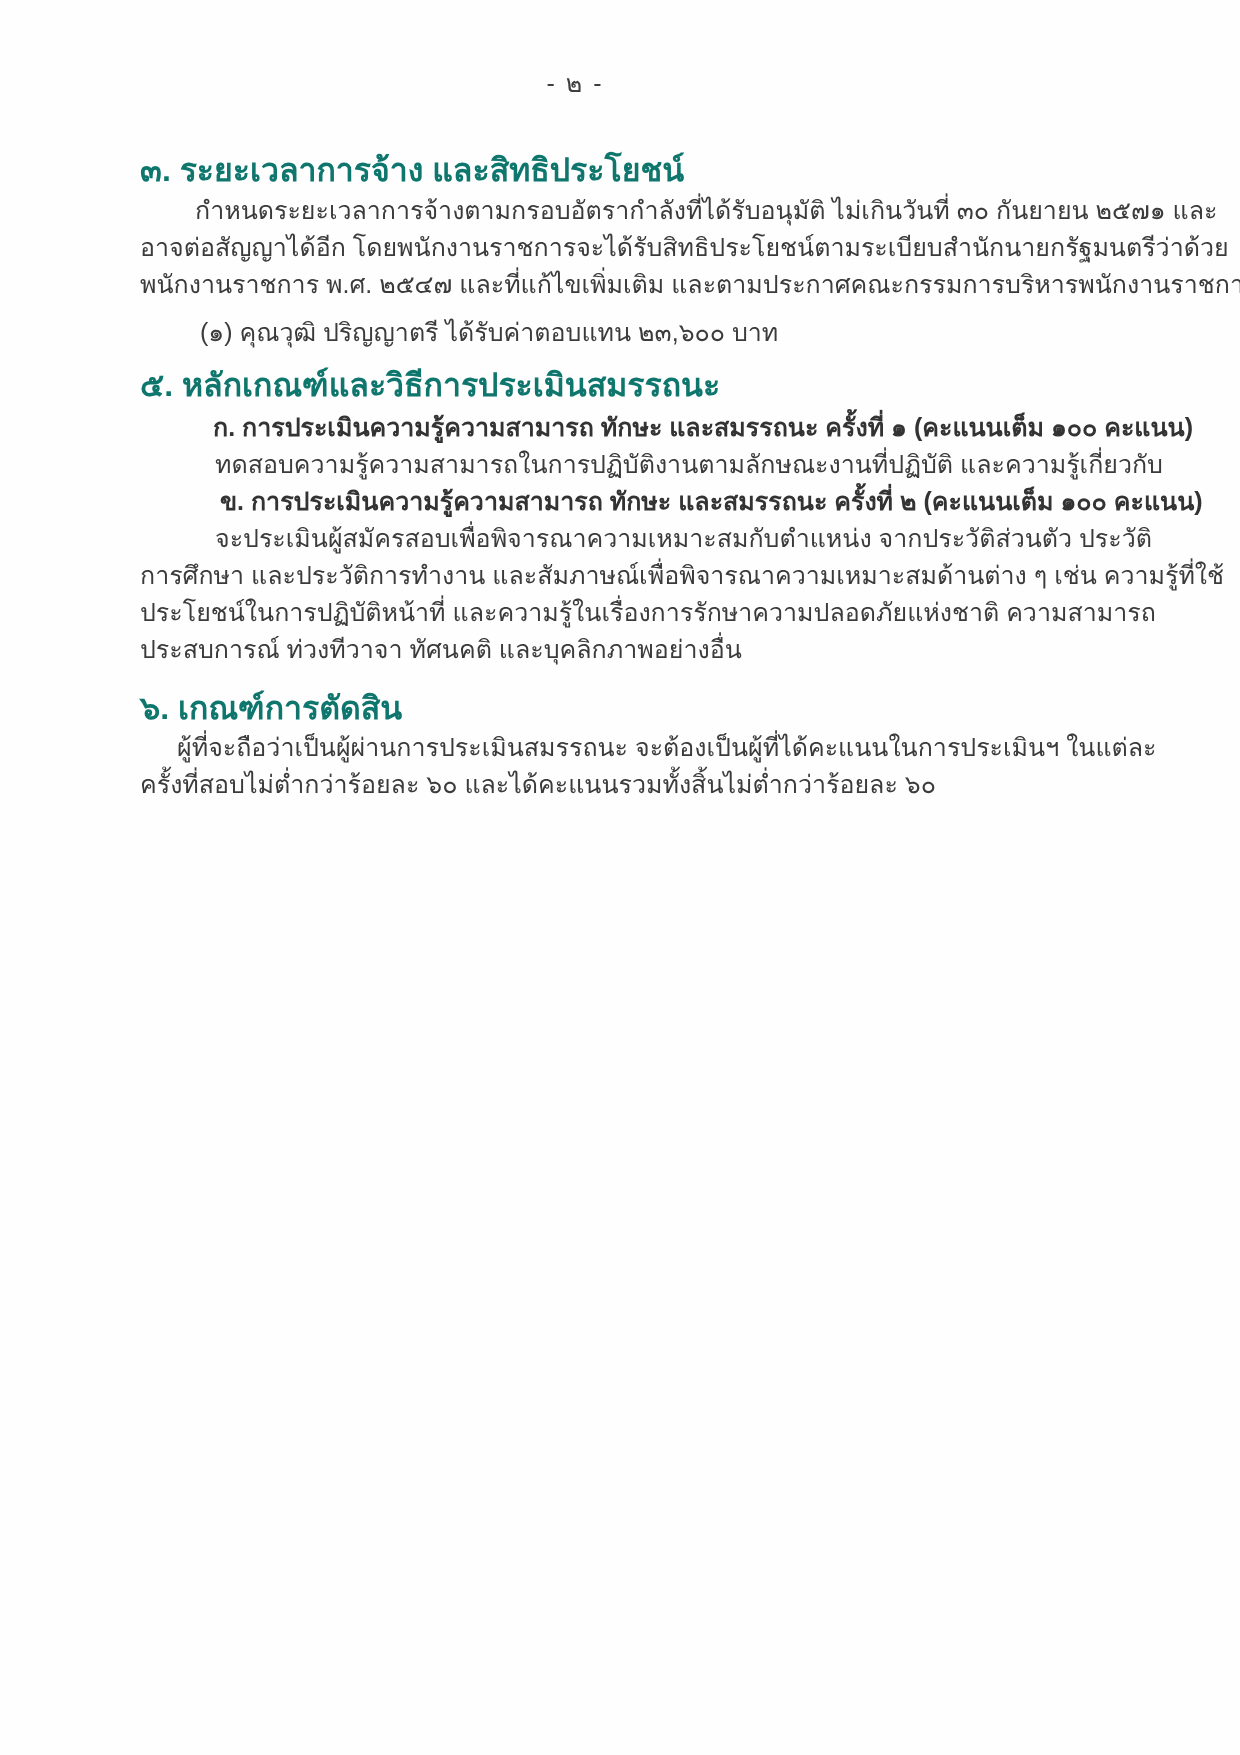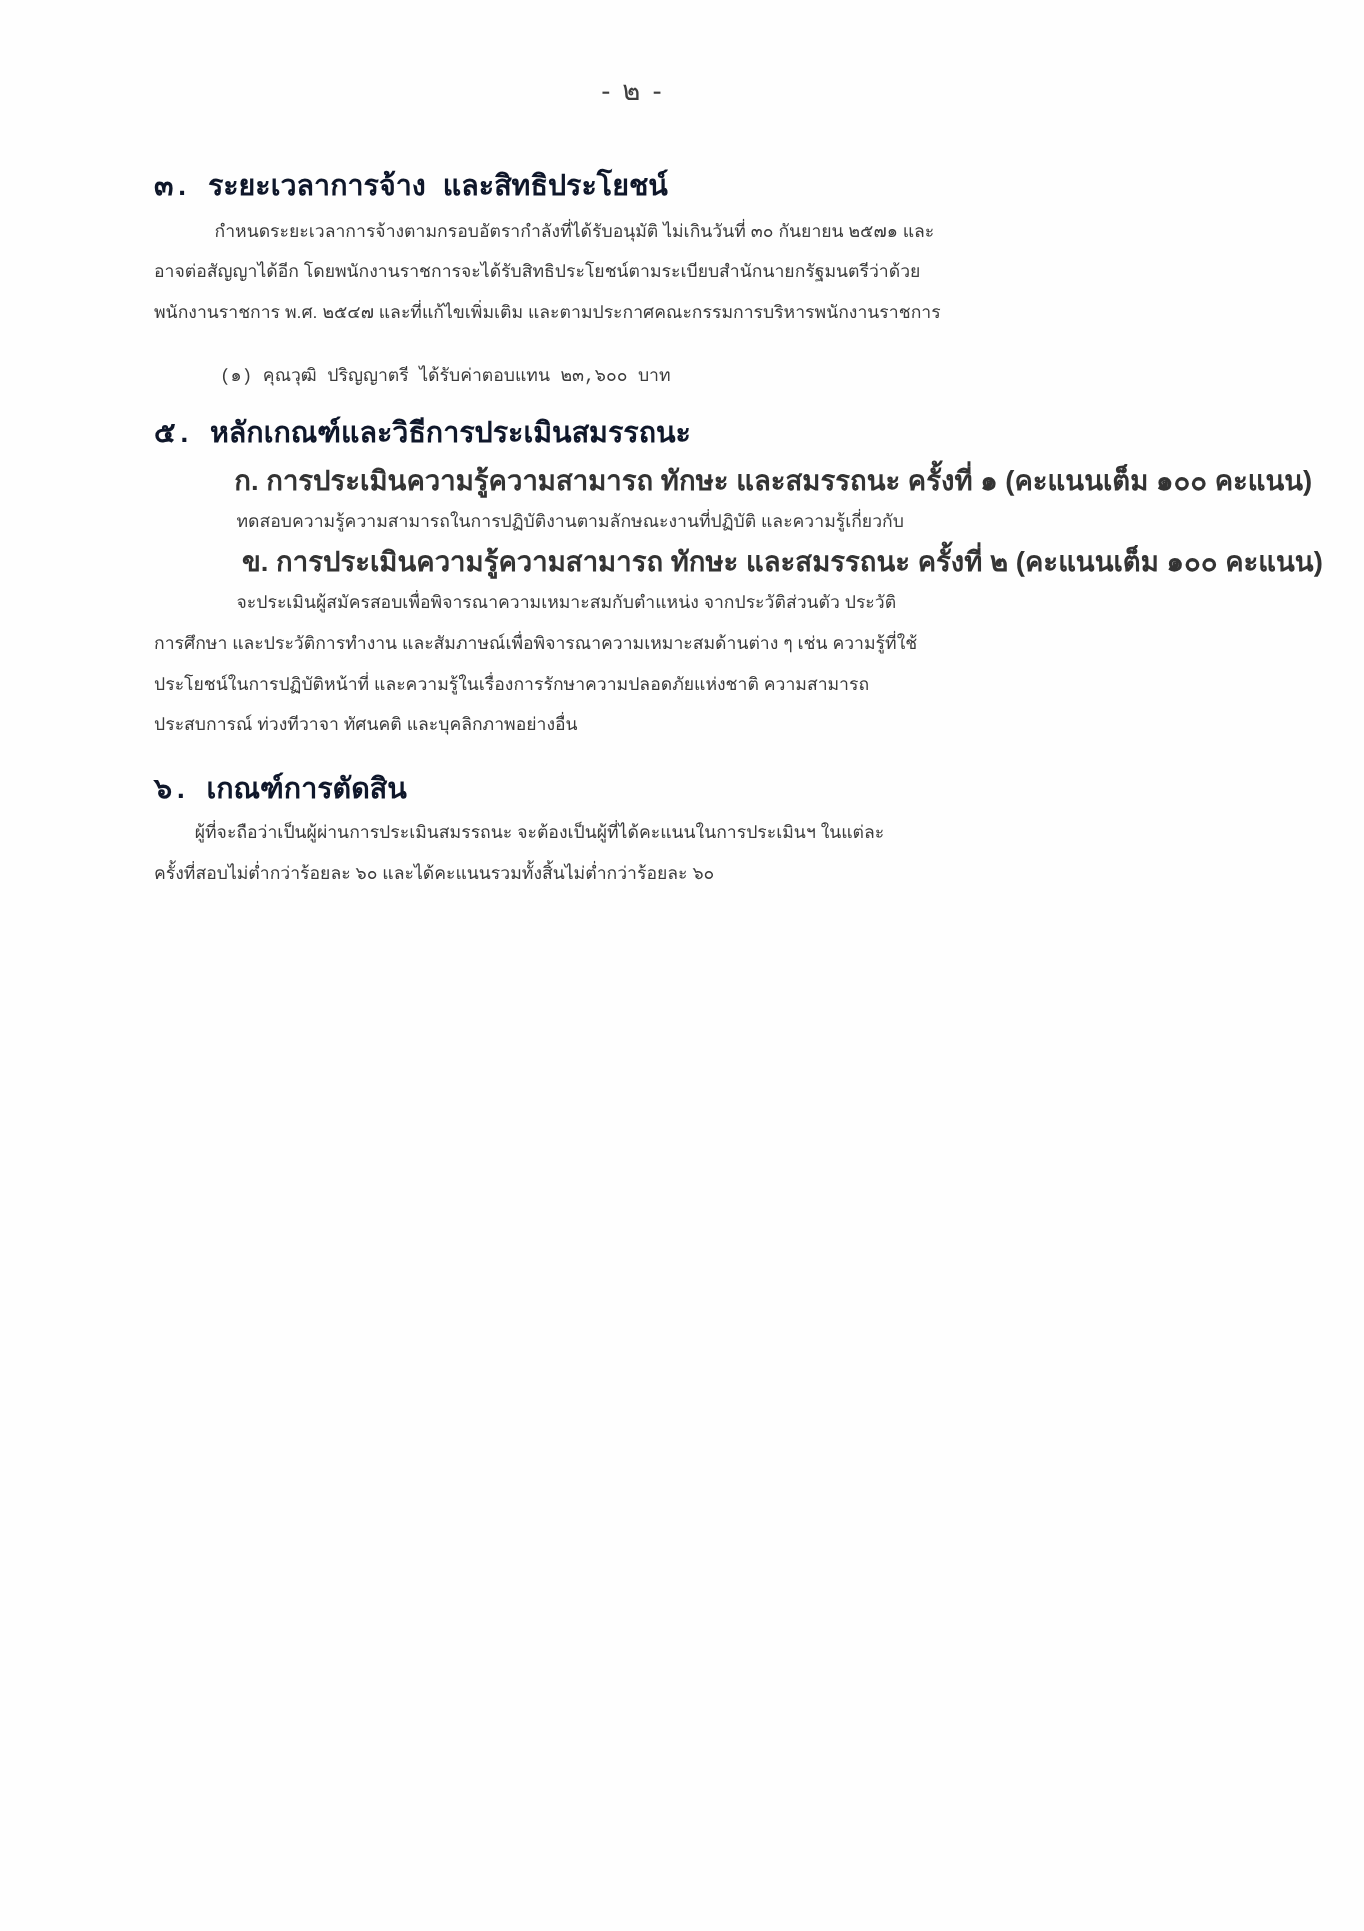--- a/index.html
+++ b/index.html
@@ -28,32 +28,31 @@
     font-size: 25px;
     line-height: 30px;
     color: #3f3f3f;
     letter-spacing: 2px;
   }
   .content {
     margin-left: 140px;
     width: 866px;
   }
   .line {
-    font-size: 16px;
+    font-size: 25px;
     line-height: 37px;
     white-space: nowrap;
     color: #3b3b3b;
   }
   .heading {
-    font-size: 26px;
+    font-size: 32px;
     line-height: 37px;
     font-weight: 700;
-    color: #0f172a;
+    color: #0f766e;
     white-space: nowrap;
-    font-family: Liberation Mono, monospace;
   }
   .subheading {
     font-size: 25px;
     line-height: 37px;
     font-weight: 700;
     color: #333333;
     white-space: nowrap;
   }
   .b { font-weight: 700; color: #333333; }
 
@@ -62,21 +61,21 @@
   .ind-b { padding-left: 60px; }  
   .ind-c { padding-left: 73px; }  
   .ind-d { padding-left: 75px; }  
   .ind-e { padding-left: 80px; }  
   .ind-f { padding-left: 37px; }  
 
   
   .mt-h3 { margin-top: 54px; }
   .mt-p1 { margin-top: 3px; }
   .mt-h4 { margin-top: 25px; }
-  .mt-i1 { margin-top: 21px; font-family: Liberation Mono, monospace; }
+  .mt-i1 { margin-top: 11px; }
   .mt-h5 { margin-top: 16px; }
   .mt-ka { margin-top: 5px; }
   .mt-h6 { margin-top: 22px; }
   .mt-p6 { margin-top: 2px; }
 </style>
 </head>
 <body>
 
 <div class="page">
 

